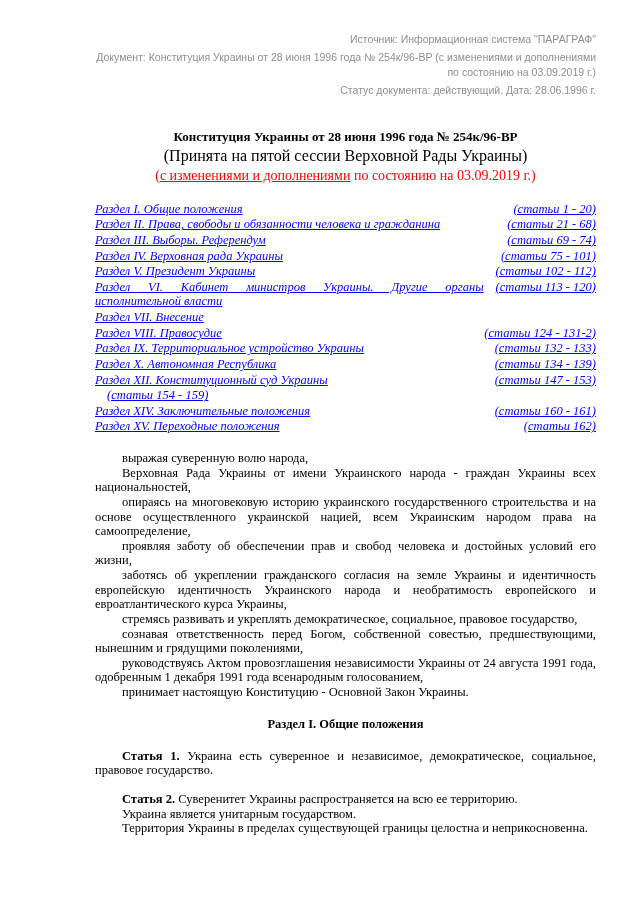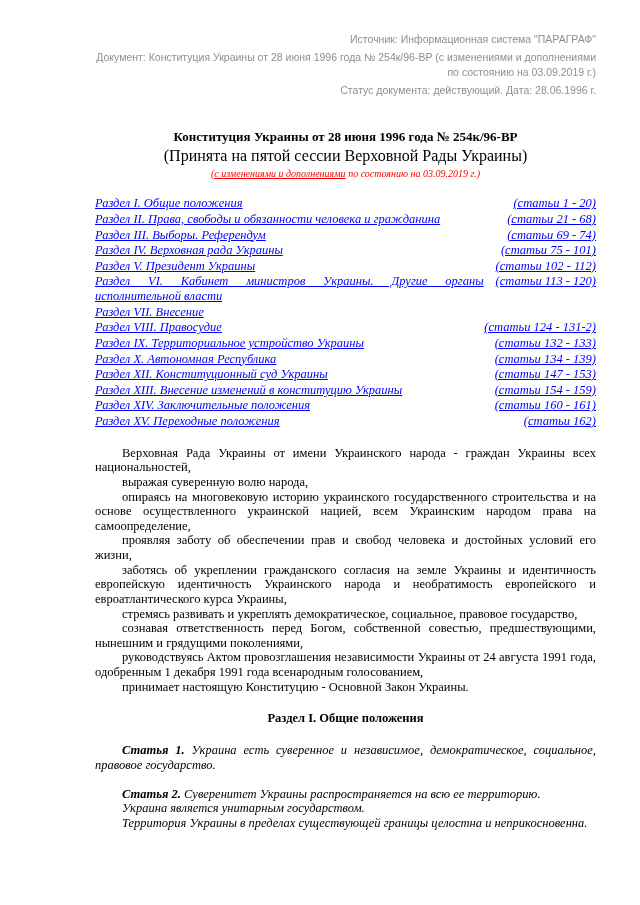--- a/index.html
+++ b/index.html
@@ -14,36 +14,36 @@
   .meta {
     text-align:right;
     font-family:"Liberation Sans", sans-serif;
     font-size:10.5px; color:#8f8f8f; line-height:1.42;
   }
   .meta-line { margin-bottom:3px; }
 
   .title-block { margin-top:30px; text-align:center; line-height:1.35; }
   .doc-title { font-weight:bold; font-size:13px; }
   .doc-subtitle { font-size:16px; }
-  .doc-amendments { font-size:10px; font-style:italic; color:#ff0000; }
+  .doc-amendments { font-size:14px; color:#ff0000; }
   .amend-link { color:#ff0000; text-decoration:underline; cursor:pointer; }
 
   .toc { margin-top:16px; }
   .toc-row { display:flex; align-items:flex-start; line-height:1.17; margin-bottom:1px; }
   .toc-link { flex:1 1 auto; text-align:justify; }
   .toc-link, .toc-range {
     color:#0000ff; font-style:italic; text-decoration:underline; cursor:pointer;
   }
   .toc-range { flex:0 0 auto; margin-left:12px; white-space:nowrap; text-align:right; }
 
   .preamble { margin-top:17px; }
   .para { text-align:justify; text-indent:27px; line-height:1.17; }
 
   .section-heading { text-align:center; font-weight:bold; margin:17px 0; font-size:12.5px; }
-  .article-block { margin-top:14px;font-style:italic; }
+  .article-block { margin-top:14px; }
 </style>
 </head>
 <body>
 
 <div class="page">
 
   <div class="meta">
     <div class="meta-line">Источник: Информационная система "ПАРАГРАФ"</div>
     <div class="meta-line">Документ: Конституция Украины от 28 июня 1996 года № 254к/96-ВР (с изменениями и дополнениями по состоянию на 03.09.2019 г.)</div>
     <div class="meta-line">Статус документа: действующий. Дата: 28.06.1996 г.</div>
@@ -94,36 +94,35 @@
     </div>
     <div class="toc-row">
       <a class="toc-link">Раздел X. Автономная Республика</a>
       <a class="toc-range">(статьи 134 - 139)</a>
     </div>
     <div class="toc-row">
       <a class="toc-link">Раздел XII. Конституционный суд Украины</a>
       <a class="toc-range">(статьи 147 - 153)</a>
     </div>
     <div class="toc-row">
-      <a class="toc-link">Раздел XIII. Внесение изменений в конституцию Украины</a>
       <a class="toc-range">(статьи 154 - 159)</a>
     </div>
     <div class="toc-row">
       <a class="toc-link">Раздел XIV. Заключительные положения</a>
       <a class="toc-range">(статьи 160 - 161)</a>
     </div>
     <div class="toc-row">
       <a class="toc-link">Раздел XV. Переходные положения</a>
       <a class="toc-range">(статьи 162)</a>
     </div>
   </div>
 
   <div class="preamble">
+    <p class="para">выражая суверенную волю народа,</p>
     <p class="para">Верховная Рада Украины от имени Украинского народа - граждан Украины всех национальностей,</p>
-    <p class="para">выражая суверенную волю народа,</p>
     <p class="para">опираясь на многовековую историю украинского государственного строительства и на основе осуществленного украинской нацией, всем Украинским народом права на самоопределение,</p>
     <p class="para">проявляя заботу об обеспечении прав и свобод человека и достойных условий его жизни,</p>
     <p class="para">заботясь об укреплении гражданского согласия на земле Украины и идентичность европейскую идентичность Украинского народа и необратимость европейского и евроатлантического курса Украины,</p>
     <p class="para">стремясь развивать и укреплять демократическое, социальное, правовое государство,</p>
     <p class="para">сознавая ответственность перед Богом, собственной совестью, предшествующими, нынешним и грядущими поколениями,</p>
     <p class="para">руководствуясь Актом провозглашения независимости Украины от 24 августа 1991 года, одобренным 1 декабря 1991 года всенародным голосованием,</p>
     <p class="para">принимает настоящую Конституцию - Основной Закон Украины.</p>
   </div>
 
   <div class="section-heading">Раздел I. Общие положения</div>

